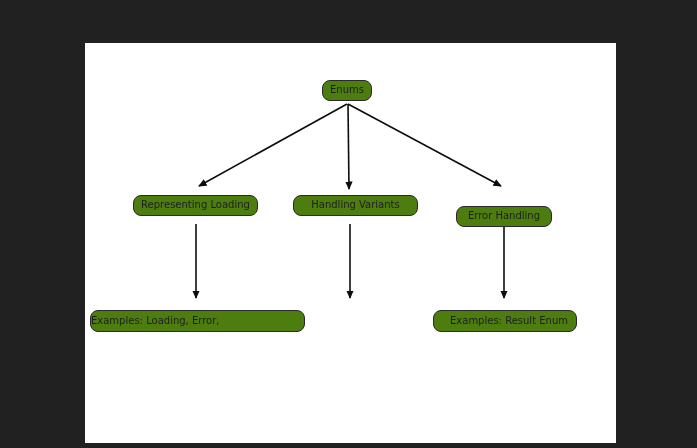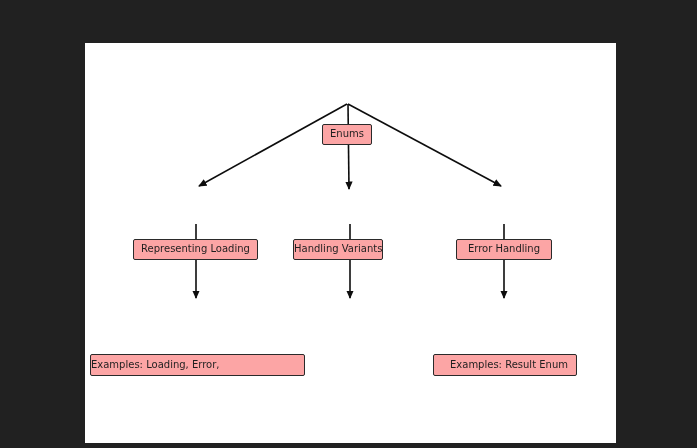--- a/index.html
+++ b/index.html
@@ -26,45 +26,44 @@
   #edges {
     position: absolute;
     left: 0;
     top: 0;
     width: 531px;
     height: 400px;
   }
   .node {
     position: absolute;
     box-sizing: border-box;
-    background: #fca5a5;
+    background: #4d7c0f;
     border: 1.5px solid #2a2a2a;
-    border-radius: 2px;
+    border-radius: 8px;
     color: #1f1f1f;
     font-size: 10px;
     line-height: 18px;
     height: 21px;
     text-align: center;
     white-space: nowrap;
     overflow: hidden;
-    margin-top: 44px;
   }
   .node.leaf {
     height: 22px;
     line-height: 19px;
     text-align: left;
   }
   .node.leaf.centered {
     text-align: center;
     padding-left: 8px;
   }
   #node-enums               { left: 237px; top: 37px;  width: 50px;  }
   #node-representing-states { left: 48px;  top: 152px; width: 125px; }
-  #node-handling-variants   { left: 208px; top: 152px; width: 90px; }
-  #node-error-handling      { left: 371px; top: 152px; width: 96px;  }
+  #node-handling-variants   { left: 208px; top: 152px; width: 125px; }
+  #node-error-handling      { left: 371px; top: 163px; width: 96px;  }
   #node-examples-states     { left: 5px;   top: 267px; width: 215px; z-index: 1; }
   #node-examples-variants   { left: 163px; top: 267px; width: 204px; z-index: 2; }
   #node-examples-error      { left: 348px; top: 267px; width: 144px; z-index: 3; }
   .edge {
     stroke: #0d0d0d;
     stroke-width: 1.6;
     fill: none;
   }
 </style>
 </head>

